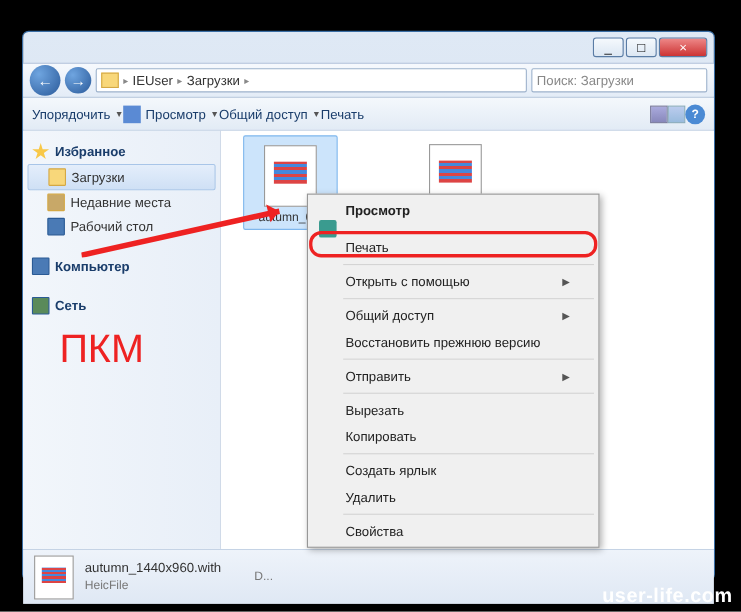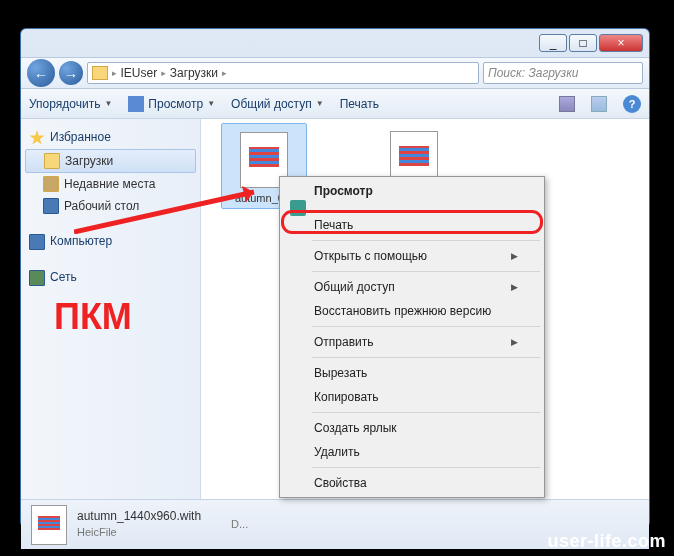--- a/index.html
+++ b/index.html
@@ -9,31 +9,31 @@
 .titlebar{height:28px;display:flex;justify-content:flex-end;align-items:center;padding:0 6px;gap:2px}
 .winbtn{width:28px;height:18px;border:1px solid #5a7ca5;border-radius:3px;display:flex;align-items:center;justify-content:center;background:linear-gradient(#f5f9fd,#dce7f3);font-size:10px}
 .winbtn.close{background:linear-gradient(#e88,#c33);color:#fff;width:44px}
 .navbar{height:32px;background:linear-gradient(#f6f9fd,#e3ecf7);border-top:1px solid #b8c8dd;border-bottom:1px solid #b8c8dd;display:flex;align-items:center;padding:0 6px;gap:4px}
 .navbk,.navfwd{width:28px;height:28px;border-radius:50%;background:radial-gradient(circle at 30% 30%,#6fa5e0,#2a5a9a);display:flex;align-items:center;justify-content:center;color:#fff;font-size:14px}
 .navfwd{width:24px;height:24px}
 .addrbar{flex:1;height:22px;background:#fff;border:1px solid #9db2cc;border-radius:2px;display:flex;align-items:center;padding:0 4px;gap:4px}
 .bcicon{width:16px;height:14px;background:#f8d77a;border:1px solid #d4a845}
 .bctext{color:#333}
 .bcsep{color:#888;font-size:9px}
-.searchbox{width:160px;height:22px;background:#fff;border:1px solid #9db2cc;border-radius:2px;display:flex;align-items:center;padding:0 4px;color:#888;font-style:italic}
-.toolbar{height:30px;background:linear-gradient(#f4f8fc,#e2ebf5);border-bottom:1px solid #c5d3e5;display:flex;align-items:center;padding:0 8px;gap:16px}
+.searchbox{width:160px;height:22px;background:#fff;border:1px solid #9db2cc;border-radius:2px;display:flex;align-items:center;padding:0 4px;color:#888;}
+.toolbar{height:30px;background:linear-gradient(#f4f8fc,#e2ebf5);border-bottom:1px solid #c5d3e5;display:flex;align-items:center;padding:0 8px;}
 .tbtn{color:#1a3d6b;display:flex;align-items:center;gap:4px}
 .tbtn .drop{font-size:8px;color:#555}
 .ticon{width:16px;height:16px;display:inline-block}
 .tspacer{flex:1}
 .helpbtn{width:18px;height:18px;border-radius:50%;background:#4a8ad4;color:#fff;display:flex;align-items:center;justify-content:center;font-weight:bold;font-size:11px}
 .body{display:flex;height:380px;background:#fff}
 .sidebar{width:180px;background:linear-gradient(90deg,#f2f6fb,#e8eff8);border-right:1px solid #d0dae8;padding:8px 4px;overflow:hidden}
 .sgroup{margin-bottom:14px}
-.sghead{display:flex;gap:5px;padding:3px 4px;color:#1a3d6b;font-weight:400}
+.sghead{display:flex;align-items:center;gap:5px;padding:3px 4px;color:#1a3d6b;font-weight:700}
 .sgitem{display:flex;align-items:center;gap:5px;padding:3px 4px 3px 18px;color:#333}
 .sgitem.sel{background:linear-gradient(#e4eefb,#cfe0f5);border:1px solid #a8c5e8;border-radius:2px}
 .sicon{width:16px;height:16px;display:inline-block;flex-shrink:0}
 .star{background:#f8c848;clip-path:polygon(50% 0,61% 35%,98% 35%,68% 57%,79% 91%,50% 70%,21% 91%,32% 57%,2% 35%,39% 35%)}
 .folder{background:#f8d77a;border:1px solid #d4a845;border-radius:1px}
 .monitor{background:#4a7ab5;border:1px solid #2a5a95;border-radius:1px}
 .libicon{background:linear-gradient(#c8dff5,#8ab5e0);border:1px solid #5a8ac5}
 .content{flex:1;padding:10px;position:relative;background:#fff}
 .fileitem{width:86px;text-align:center;position:absolute}
 .fileitem.sel{background:#cce4fb;border:1px solid #7fb7ed;border-radius:2px;padding:4px}
@@ -43,21 +43,21 @@
 .ctxmenu{position:absolute;left:273px;top:170px;width:266px;background:#f0f0f0;border:1px solid #979797;box-shadow:2px 2px 6px rgba(0,0,0,.3);padding:2px;z-index:50}
 .ctxitem{padding:5px 24px 5px 32px;color:#222;position:relative;display:flex;justify-content:space-between;align-items:center}
 .ctxitem.bold{font-weight:bold}
 .ctxitem .sub{font-size:9px;color:#555}
 .ctxsep{height:1px;background:#d4d4d4;margin:3px 2px 3px 30px}
 .ctxicon{width:16px;height:16px;position:absolute;left:8px;background:#3a9b8f;border-radius:2px}
 .highlight{position:absolute;left:275px;top:204px;width:262px;height:24px;border:3px solid #e22;border-radius:11px;z-index:60;pointer-events:none}
 .arrow{position:absolute;left:68px;top:178px;z-index:55;pointer-events:none}
 .arrowline{stroke:#e22;stroke-width:5;fill:none}
 .arrowhead{fill:#e22}
-.pkm{position:absolute;left:48px;top:290px;font-size:36px;font-weight:bold;color:#e22;z-index:56;font-family:Arial}
+.pkm{position:absolute;left:48px;top:290px;font-size:36px;font-weight:normal;color:#e22;z-index:56;font-family:Arial}
 .statusbar{height:50px;background:linear-gradient(#eef3fa,#dfe8f4);border-top:1px solid #c5d3e5;display:flex;align-items:center;padding:6px 10px;gap:10px}
 .statusicon{width:36px;height:40px;background:#fff;border:1px solid #999;position:relative}
 .statusicon::before{content:'';position:absolute;left:6px;top:10px;width:22px;height:14px;background:repeating-linear-gradient(0deg,#d44,#d44 2px,#48d 2px,#48d 4px)}
 .statustext{line-height:1.4}
 .statustext .t1{color:#333}
 .statustext .t2{color:#777;font-size:11px}
 .watermark{position:absolute;right:8px;bottom:4px;color:#fff;font-size:18px;z-index:100;font-weight:700;letter-spacing:.5px}
 </style>
 </head>
 <body>

